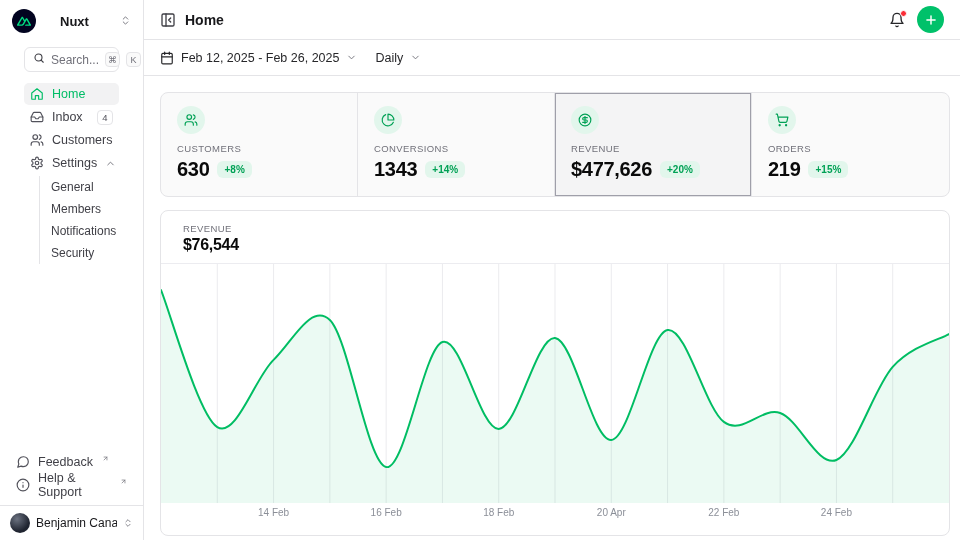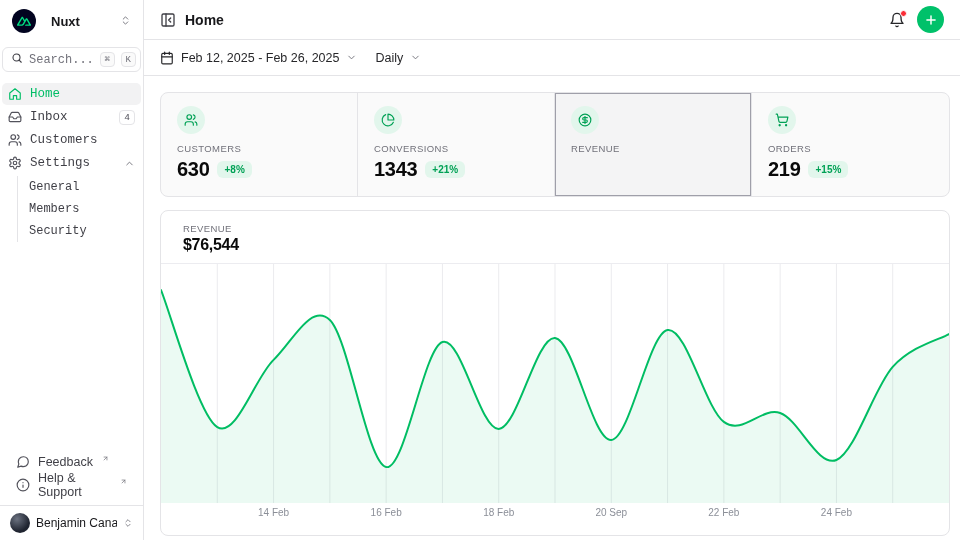--- a/index.html
+++ b/index.html
@@ -7,26 +7,26 @@
   body {
     font-family: "Liberation Sans", sans-serif;
     background:#fff; color:#18181b; font-size:13px;
     -webkit-font-smoothing:antialiased;
   }
   .app { display:flex; width:960px; height:540px; }
 
   
   .sidebar { width:144px; flex:0 0 144px; border-right:1px solid #e4e4e7;
              display:flex; flex-direction:column; background:#fff; }
-  .ws-row { display:flex; align-items:center; gap:15px; padding:9px 12px 8px; cursor:pointer; }
+  .ws-row { display:flex; align-items:center; gap:24px; padding:9px 12px 8px; cursor:pointer; }
   .ws-logo { width:24px; height:24px; border-radius:50%; background:#020420;
              display:flex; align-items:center; justify-content:center; flex:0 0 24px; }
   .ws-name { font-size:13px; font-weight:600; color:#18181b; flex:1; }
   .muted-ic { color:#71717a; }
-  .sb-body { flex:1; padding:6px 2px 0;font-family:Liberation Mono, monospace; }
+  .sb-body { flex:1; padding:6px 24px 0; }
   .search-box { display:flex; align-items:center; gap:6px; height:25px;
                 border:1px solid #e4e4e7; border-radius:6px; padding:0 5px 0 8px;
                 margin-bottom:11px; background:#fff; cursor:text; }
   .search-ph { flex:1; font-size:12px; color:#71717a; }
   .kbd { display:inline-flex; align-items:center; justify-content:center;
          min-width:15px; height:15px; border:1px solid #e4e4e7; border-radius:4px;
          background:#fafafa; font-size:9px; color:#71717a; padding:0 2px; }
   .nav-item { display:flex; align-items:center; gap:8px; height:22px;
               padding:0 6px; border-radius:5px; font-size:12.5px; font-weight:500;
               color:#3f3f46; cursor:pointer; margin-bottom:1px; }
@@ -182,20 +182,21 @@
         <span class="chev">
           <svg width="11" height="11" viewBox="0 0 24 24" fill="none" stroke="currentColor" stroke-width="2" stroke-linecap="round" stroke-linejoin="round">
               <path d="m18 15-6-6-6 6"></path>
             </svg>
         </span>
       </div>
 
       <div class="sub-list">
         <div class="sub-item">General</div>
         <div class="sub-item">Members</div>
+        <div class="sub-item">Notifications</div>
         <div class="sub-item">Security</div>
       </div>
     </div>
 
     <div class="sb-footer">
       <div class="nav-item">
         <span class="nav-ic">
           <svg width="14" height="14" viewBox="0 0 24 24" fill="none" stroke="currentColor" stroke-width="2" stroke-linecap="round" stroke-linejoin="round">
               <path d="M21 11.5a8.38 8.38 0 0 1-.9 3.8 8.5 8.5 0 0 1-7.6 4.7 8.38 8.38 0 0 1-3.8-.9L3 21l1.9-5.7a8.38 8.38 0 0 1-.9-3.8 8.5 8.5 0 0 1 4.7-7.6 8.38 8.38 0 0 1 3.8-.9h.5a8.48 8.48 0 0 1 8 8v.5z"></path>
             </svg>
@@ -313,33 +314,37 @@
         <div class="stat-card">
           <div class="stat-icon-circle">
             <svg width="14" height="14" viewBox="0 0 24 24" fill="none" stroke="currentColor" stroke-width="2" stroke-linecap="round" stroke-linejoin="round">
                 <path d="M21.21 15.89A10 10 0 1 1 8 2.83"></path>
                 <path d="M22 12A10 10 0 0 0 12 2v10z"></path>
               </svg>
           </div>
           <div class="stat-label">CONVERSIONS</div>
           <div class="stat-value-row">
             <span class="stat-value">1343</span>
-            <span class="delta-badge">+21%</span>
+            <span class="delta-badge">+14%</span>
           </div>
         </div>
 
         <div class="stat-card selected">
           <div class="stat-icon-circle">
             <svg width="14" height="14" viewBox="0 0 24 24" fill="none" stroke="currentColor" stroke-width="2" stroke-linecap="round" stroke-linejoin="round">
                 <circle cx="12" cy="12" r="10"></circle>
                 <path d="M16 8h-6a2 2 0 1 0 0 4h4a2 2 0 1 1 0 4H8"></path>
                 <path d="M12 18V6"></path>
               </svg>
           </div>
           <div class="stat-label">REVENUE</div>
+          <div class="stat-value-row">
+            <span class="stat-value">$477,626</span>
+            <span class="delta-badge">+20%</span>
+          </div>
         </div>
 
         <div class="stat-card">
           <div class="stat-icon-circle">
             <svg width="14" height="14" viewBox="0 0 24 24" fill="none" stroke="currentColor" stroke-width="2" stroke-linecap="round" stroke-linejoin="round">
                 <circle cx="8" cy="21" r="1"></circle>
                 <circle cx="19" cy="21" r="1"></circle>
                 <path d="M2.05 2.05h2l2.66 12.42a2 2 0 0 0 2 1.58h9.78a2 2 0 0 0 1.95-1.57l1.65-7.43H5.12"></path>
               </svg>
           </div>
@@ -371,21 +376,21 @@
               <line x1="620.7142857142858" x2="620.7142857142858" y1="0" y2="239" stroke="#ebebee" stroke-width="1"></line>
               <line x1="677.1428571428571" x2="677.1428571428571" y1="0" y2="239" stroke="#ebebee" stroke-width="1"></line>
               <line x1="733.5714285714286" x2="733.5714285714286" y1="0" y2="239" stroke="#ebebee" stroke-width="1"></line>
               <path d="M0,26.090000000000003C9.404761904761905,48.924166666666665,37.61904761904762,151.4625,56.42857142857143,163.095C75.23809523809524,174.7275,94.04761904761905,113.74499999999999,112.85714285714286,95.88499999999999C131.66666666666666,78.02499999999999,150.47619047619048,38.075,169.28571428571428,55.935C188.09523809523807,73.795,206.9047619047619,199.36333333333334,225.71428571428572,203.04500000000002C244.52380952380955,206.7266666666667,263.33333333333337,84.36999999999998,282.14285714285717,78.02499999999998C300.95238095238096,71.67999999999998,319.76190476190476,165.64083333333332,338.57142857142856,164.975C357.38095238095235,164.30916666666667,376.1904761904762,72.18916666666667,395,74.03C413.8095238095238,75.87083333333334,432.61904761904765,177.35166666666666,451.42857142857144,176.01999999999998C470.23809523809524,174.6883333333333,489.0476190476191,69.05583333333333,507.8571428571429,66.03999999999999C526.6666666666667,63.024166666666666,545.4761904761905,144.0991666666667,564.2857142857143,157.925C583.0952380952382,171.75083333333333,601.9047619047619,142.65,620.7142857142858,148.995C639.5238095238096,155.34,658.3333333333333,203.67166666666668,677.1428571428571,195.995C695.952380952381,188.31833333333333,714.7619047619047,123.92833333333334,733.5714285714286,102.935C752.3809523809524,81.94166666666666,780.5952380952381,75.51833333333333,790,70.035L790,239L0,239Z" fill="rgba(0,193,106,0.08)" stroke="none"></path>
               <path d="M0,26.090000000000003C9.404761904761905,48.924166666666665,37.61904761904762,151.4625,56.42857142857143,163.095C75.23809523809524,174.7275,94.04761904761905,113.74499999999999,112.85714285714286,95.88499999999999C131.66666666666666,78.02499999999999,150.47619047619048,38.075,169.28571428571428,55.935C188.09523809523807,73.795,206.9047619047619,199.36333333333334,225.71428571428572,203.04500000000002C244.52380952380955,206.7266666666667,263.33333333333337,84.36999999999998,282.14285714285717,78.02499999999998C300.95238095238096,71.67999999999998,319.76190476190476,165.64083333333332,338.57142857142856,164.975C357.38095238095235,164.30916666666667,376.1904761904762,72.18916666666667,395,74.03C413.8095238095238,75.87083333333334,432.61904761904765,177.35166666666666,451.42857142857144,176.01999999999998C470.23809523809524,174.6883333333333,489.0476190476191,69.05583333333333,507.8571428571429,66.03999999999999C526.6666666666667,63.024166666666666,545.4761904761905,144.0991666666667,564.2857142857143,157.925C583.0952380952382,171.75083333333333,601.9047619047619,142.65,620.7142857142858,148.995C639.5238095238096,155.34,658.3333333333333,203.67166666666668,677.1428571428571,195.995C695.952380952381,188.31833333333333,714.7619047619047,123.92833333333334,733.5714285714286,102.935C752.3809523809524,81.94166666666666,780.5952380952381,75.51833333333333,790,70.035" fill="none" stroke="#00bd63" stroke-width="2" stroke-linejoin="round" stroke-linecap="round"></path>
             </svg>
           <div class="x-labels" id="x-labels">
               <div class="x-label" style="left: 14.2857%;">14 Feb</div>
               <div class="x-label" style="left: 28.5714%;">16 Feb</div>
               <div class="x-label" style="left: 42.8571%;">18 Feb</div>
-              <div class="x-label" style="left: 57.1429%;">20 Sep</div>
+              <div class="x-label" style="left: 57.1429%;">20 Apr</div>
               <div class="x-label" style="left: 71.4286%;">22 Feb</div>
               <div class="x-label" style="left: 85.7143%;">24 Feb</div>
             </div>
         </div>
       </div>
 
     </div>
   </main>
 </div>
 

